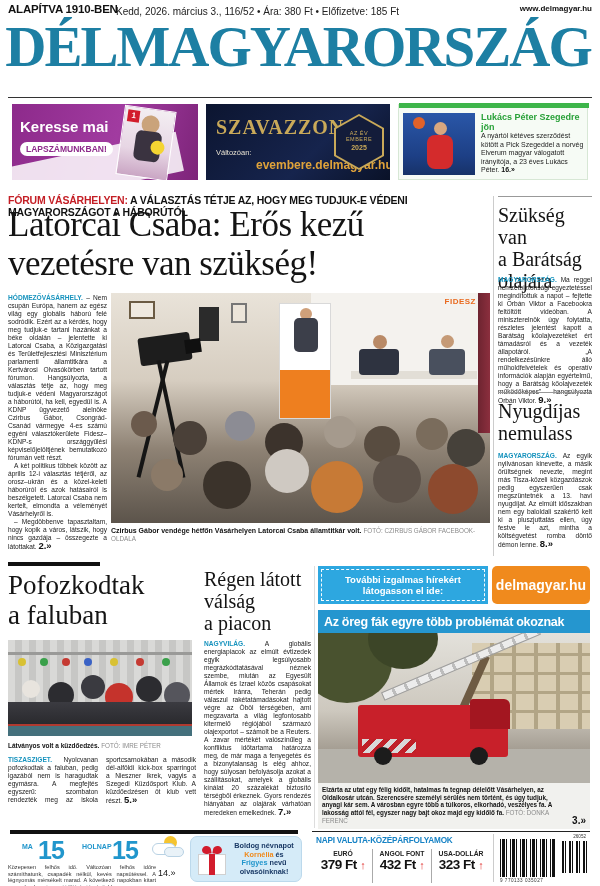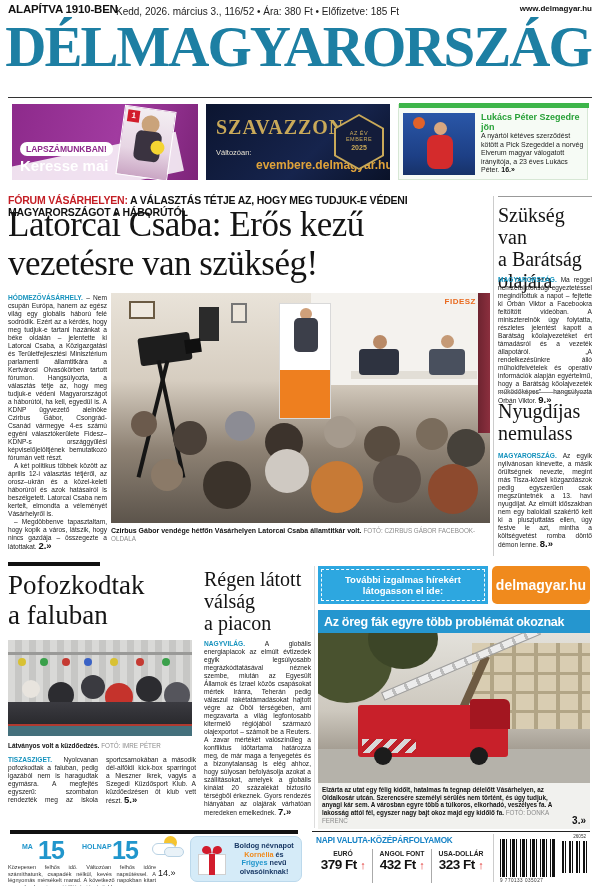--- a/index.html
+++ b/index.html
@@ -12,21 +12,21 @@
 
   
   .founded { left:8px; top:3px; font-size:11.5px; font-weight:bold; letter-spacing:-0.2px; }
   .dateline { left:116px; top:6px; font-size:10px; color:#222; }
   .website { right:8px; top:4px; font-size:8px; font-weight:bold; }
   .masthead { left:0; top:14px; width:596px; text-align:center; font-size:57px; font-weight:bold; letter-spacing:-2px; color:#1d7fa3; white-space:nowrap; }
   .mast-rule { left:8px; top:97px; width:584px; border-top:1.5px solid #333; }
 
   
   .ad-mag { left:12px; top:104px; width:186px; height:76px; background:linear-gradient(105deg,#8d2a8b 0%,#a13ba0 55%,#7d2479 100%); overflow:hidden; }
-  .ad-mag .big { left:8px; top:14px; font-size:15px; font-weight:bold; color:#fff;margin-top:39px; }
+  .ad-mag .big { left:8px; top:14px; font-size:15px; font-weight:bold; color:#fff; }
   .ad-mag .pill { left:8px; top:38px; background:#fff; border-radius:8px; padding:2px 6px; font-size:8.5px; font-weight:bold; color:#8d2a8b; }
   .mag-cover { left:108px; top:4px; width:52px; height:70px; background:linear-gradient(180deg,#f3eef2 0%,#e7d6e4 60%,#caa6c4 100%); transform:rotate(8deg); border:1px solid #fff; }
   .mag-cover .head { left:18px; top:6px; width:18px; height:18px; border-radius:50%; background:#caa37a; }
   .mag-cover .body { left:14px; top:22px; width:26px; height:30px; border-radius:6px; background:#3a3340; }
   .mag-cover .stick { left:30px; top:30px; width:14px; height:14px; border-radius:50%; background:#f4d432; }
   .mag-cover .tag { left:3px; top:3px; width:12px; height:12px; background:#d21c2c; color:#fff; font-size:8px; font-weight:bold; text-align:center; line-height:12px; }
   .mag-streak { left:-30px; top:48px; width:200px; height:40px; background:rgba(255,255,255,.85); transform:rotate(-12deg); }
 
   .ad-vote { left:206px; top:104px; width:184px; height:76px; background:linear-gradient(135deg,#0c1530 0%,#16244d 60%,#0a1228 100%); overflow:hidden; }
   .ad-vote .ttl { left:10px; top:12px; font-size:20px; font-weight:bold; color:#c9a959; letter-spacing:1px; font-family:"Liberation Serif",serif; }

